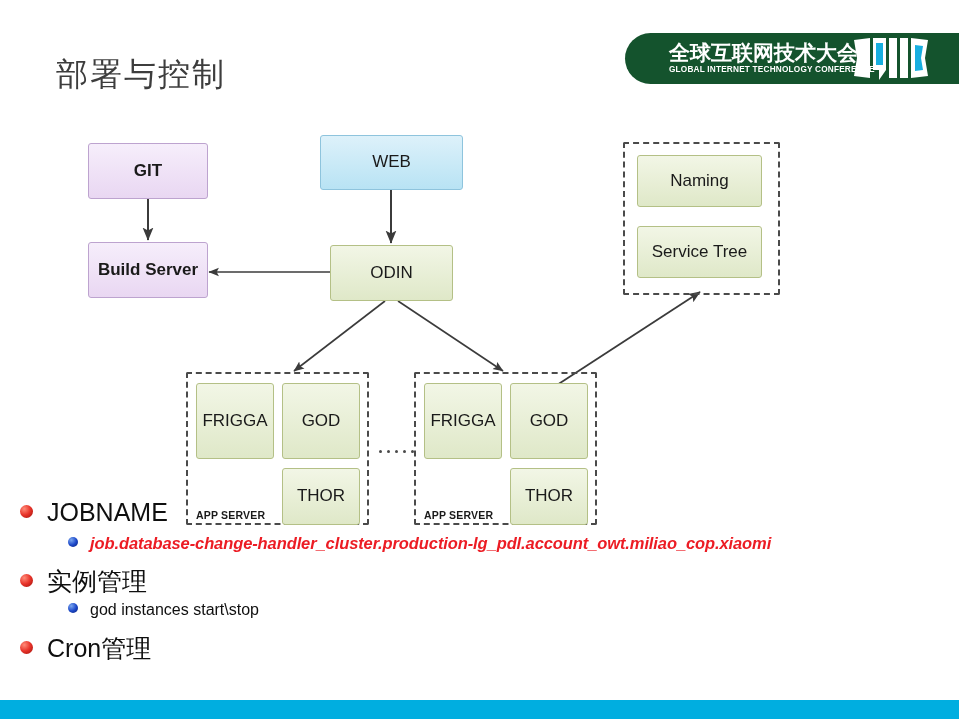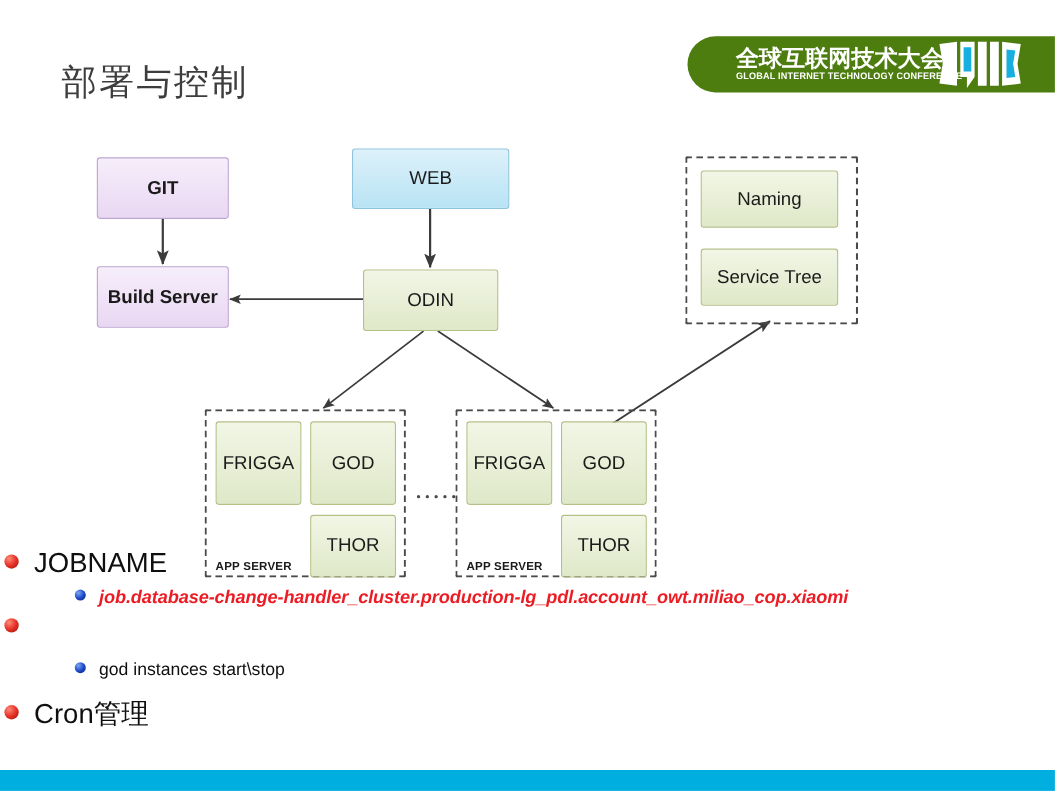--- a/index.html
+++ b/index.html
@@ -18,21 +18,21 @@
     overflow: hidden;
   }
 
   
   .banner {
     position: absolute;
     left: 625px;
     top: 33px;
     width: 334px;
     height: 51px;
-    background: #4d7c0f;
+    background: #14532d;
     border-top-left-radius: 26px;
     border-bottom-left-radius: 26px;
   }
   .banner-cn {
     position: absolute;
     left: 44px;
     top: 6px;
     font-size: 21px;
     font-weight: bold;
     color: #ffffff;
@@ -143,21 +143,21 @@
     position: absolute;
     left: 0;
     top: 498px;
     width: 959px;
   }
   .bullet-row {
     display: flex;
     align-items: baseline;
     white-space: nowrap;
   }
-  .lvl1 { padding-left: 4px; height: 36px; }
+  .lvl1 { padding-left: 20px; height: 36px; }
   .lvl2 { padding-left: 68px; height: 31px; }
 
   .dot {
     display: inline-block;
     border-radius: 50%;
     flex: 0 0 auto;
     position: relative;
     top: -3px;
   }
   .dot.red {
@@ -304,20 +304,21 @@
       <span class="label">JOBNAME</span>
     </div>
 
     <div class="bullet-row lvl2">
       <span class="dot blue"></span>
       <span class="label redline">job.database-change-handler_cluster.production-lg_pdl.account_owt.miliao_cop.xiaomi</span>
     </div>
 
     <div class="bullet-row lvl1">
       <span class="dot red"></span>
+      <span class="label">实例管理</span>
     </div>
 
     <div class="bullet-row lvl2">
       <span class="dot blue"></span>
       <span class="label">god instances start\stop</span>
     </div>
 
     <div class="bullet-row lvl1">
       <span class="dot red"></span>
       <span class="label">Cron管理</span>

